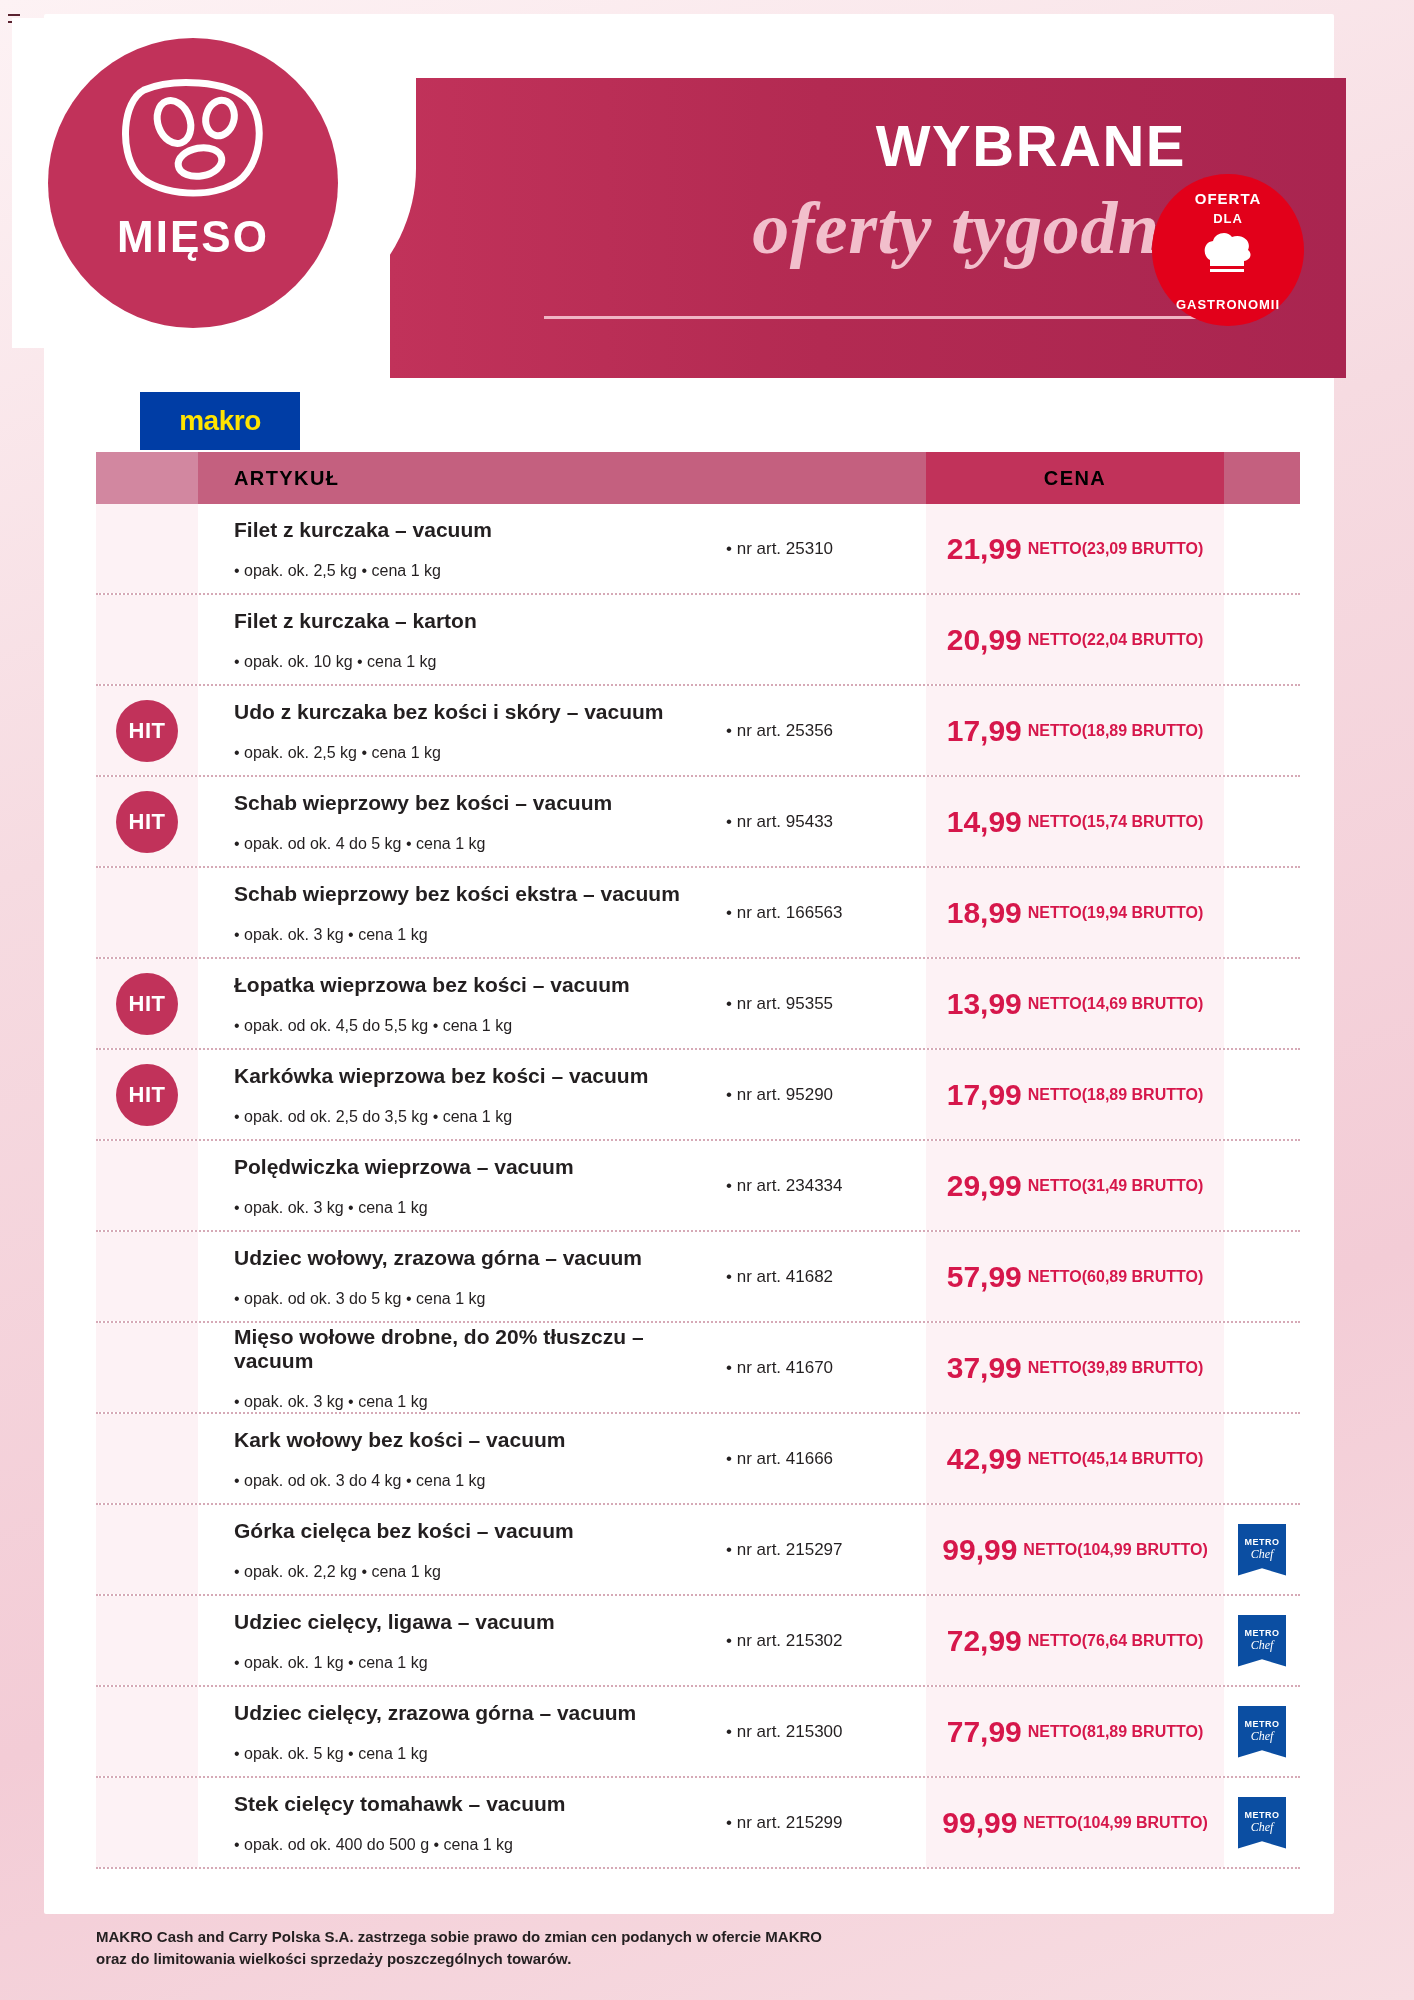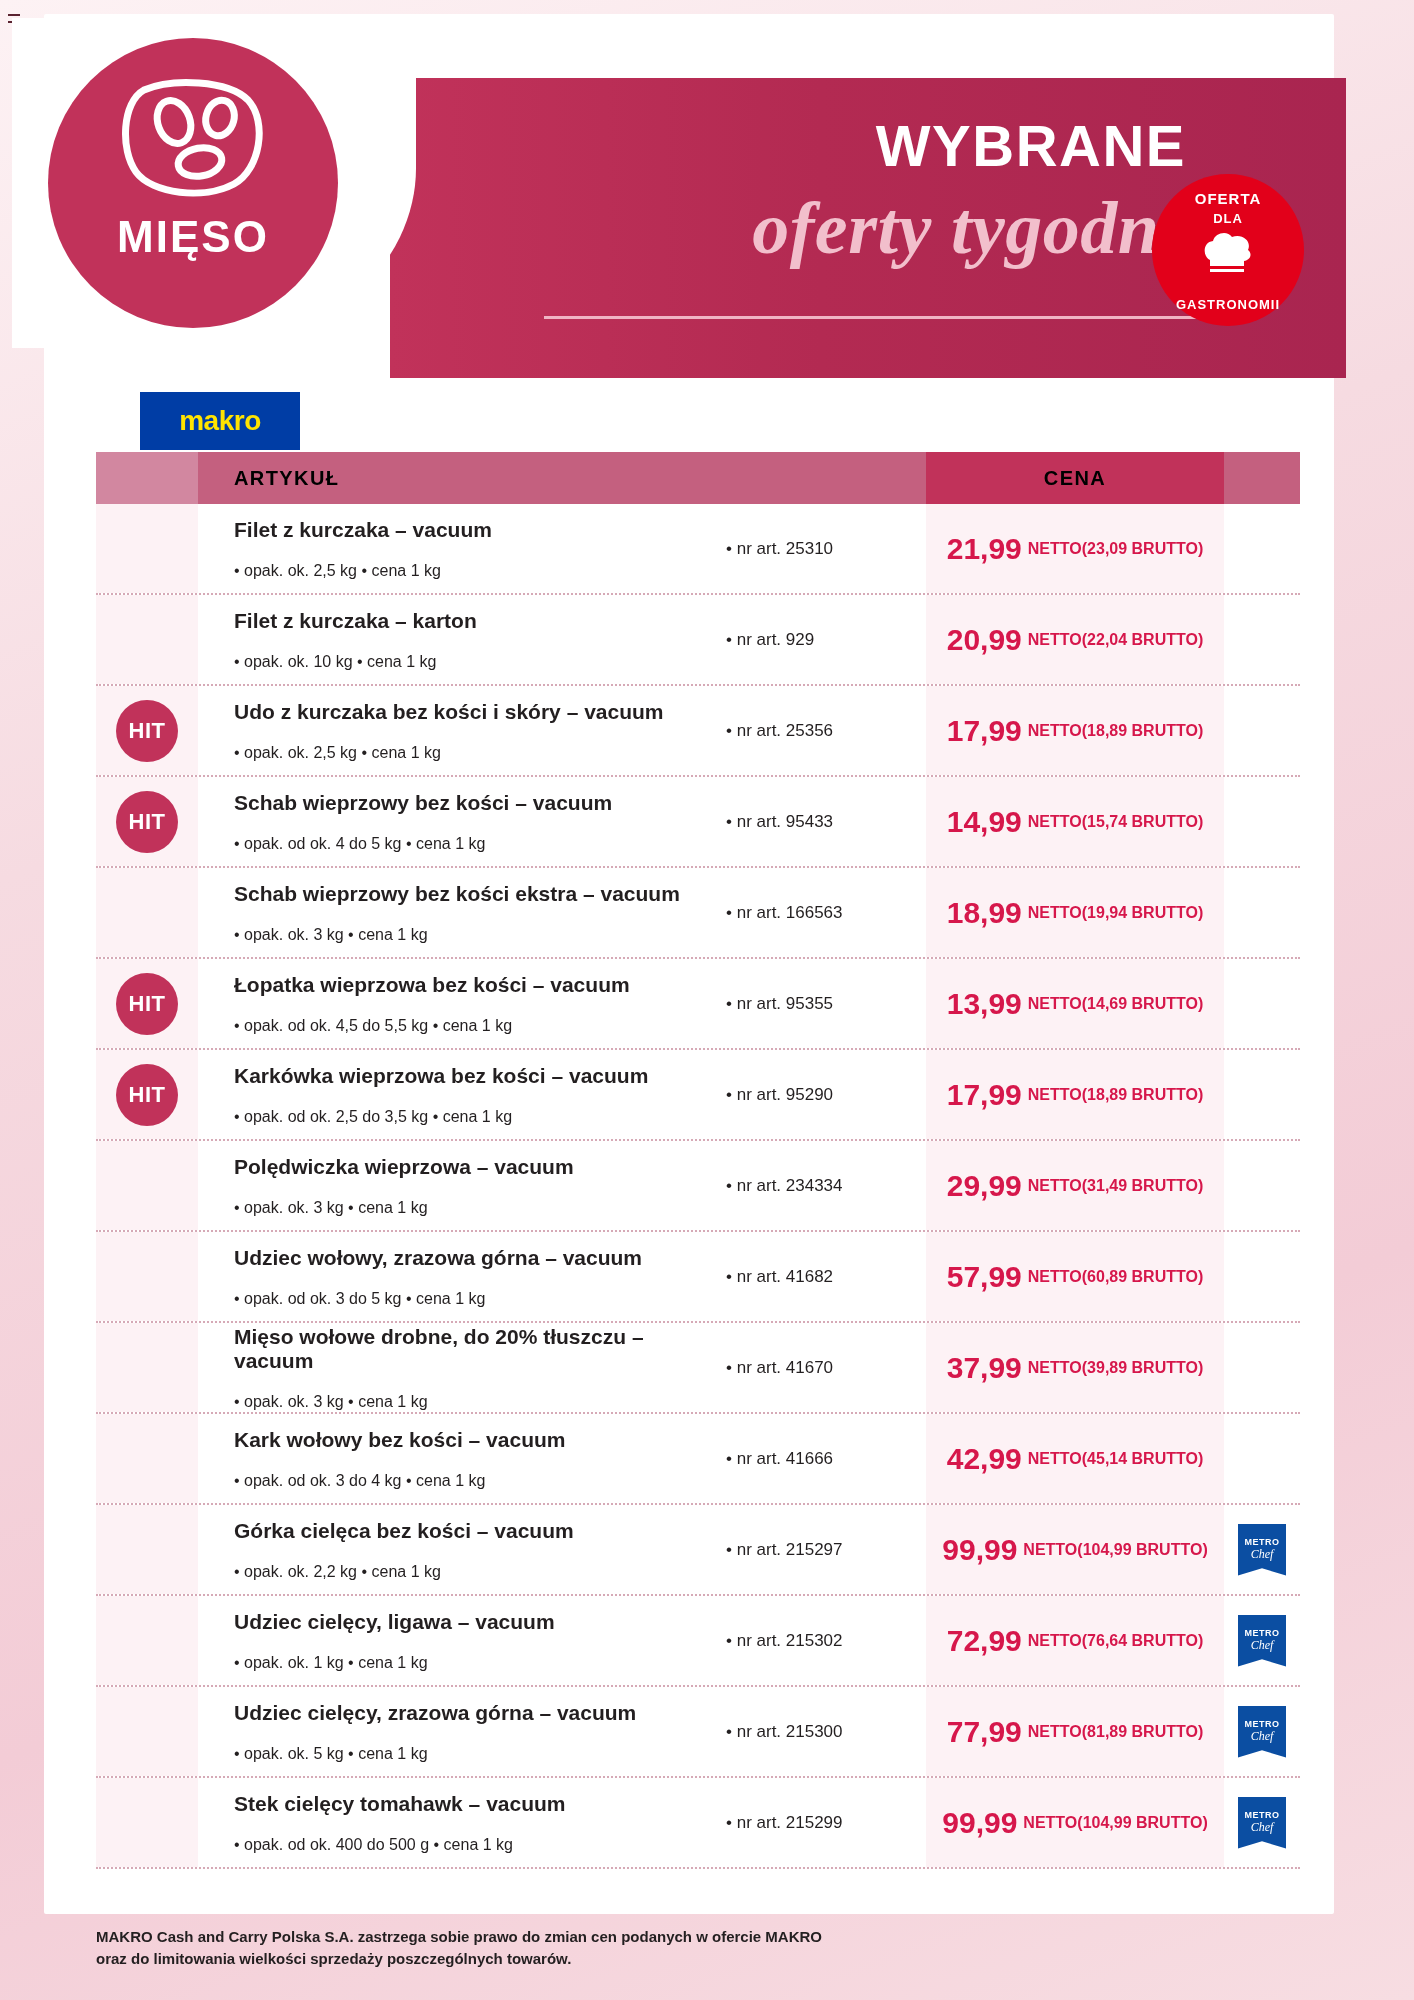--- a/index.html
+++ b/index.html
@@ -418,21 +418,20 @@
             <span class="price-brutto">(23,09 BRUTTO)</span>
           </div>
           <div class="cell-brand"></div>
         </div>
         <div class="row">
           <div class="cell-hit"></div>
           <div class="cell-desc">
             <div class="prod-name">Filet z kurczaka – karton</div>
             <div class="prod-sub">• opak. ok. 10 kg • cena 1 kg</div>
           </div>
-          <div class="cell-art">• nr art. 929</div>
           <div class="cell-price">
             <span class="price-main">20,99</span>
             <span class="price-netto">NETTO</span>
             <span class="price-brutto">(22,04 BRUTTO)</span>
           </div>
           <div class="cell-brand"></div>
         </div>
         <div class="row">
           <div class="cell-hit">
             <div class="hit-badge">HIT</div>

